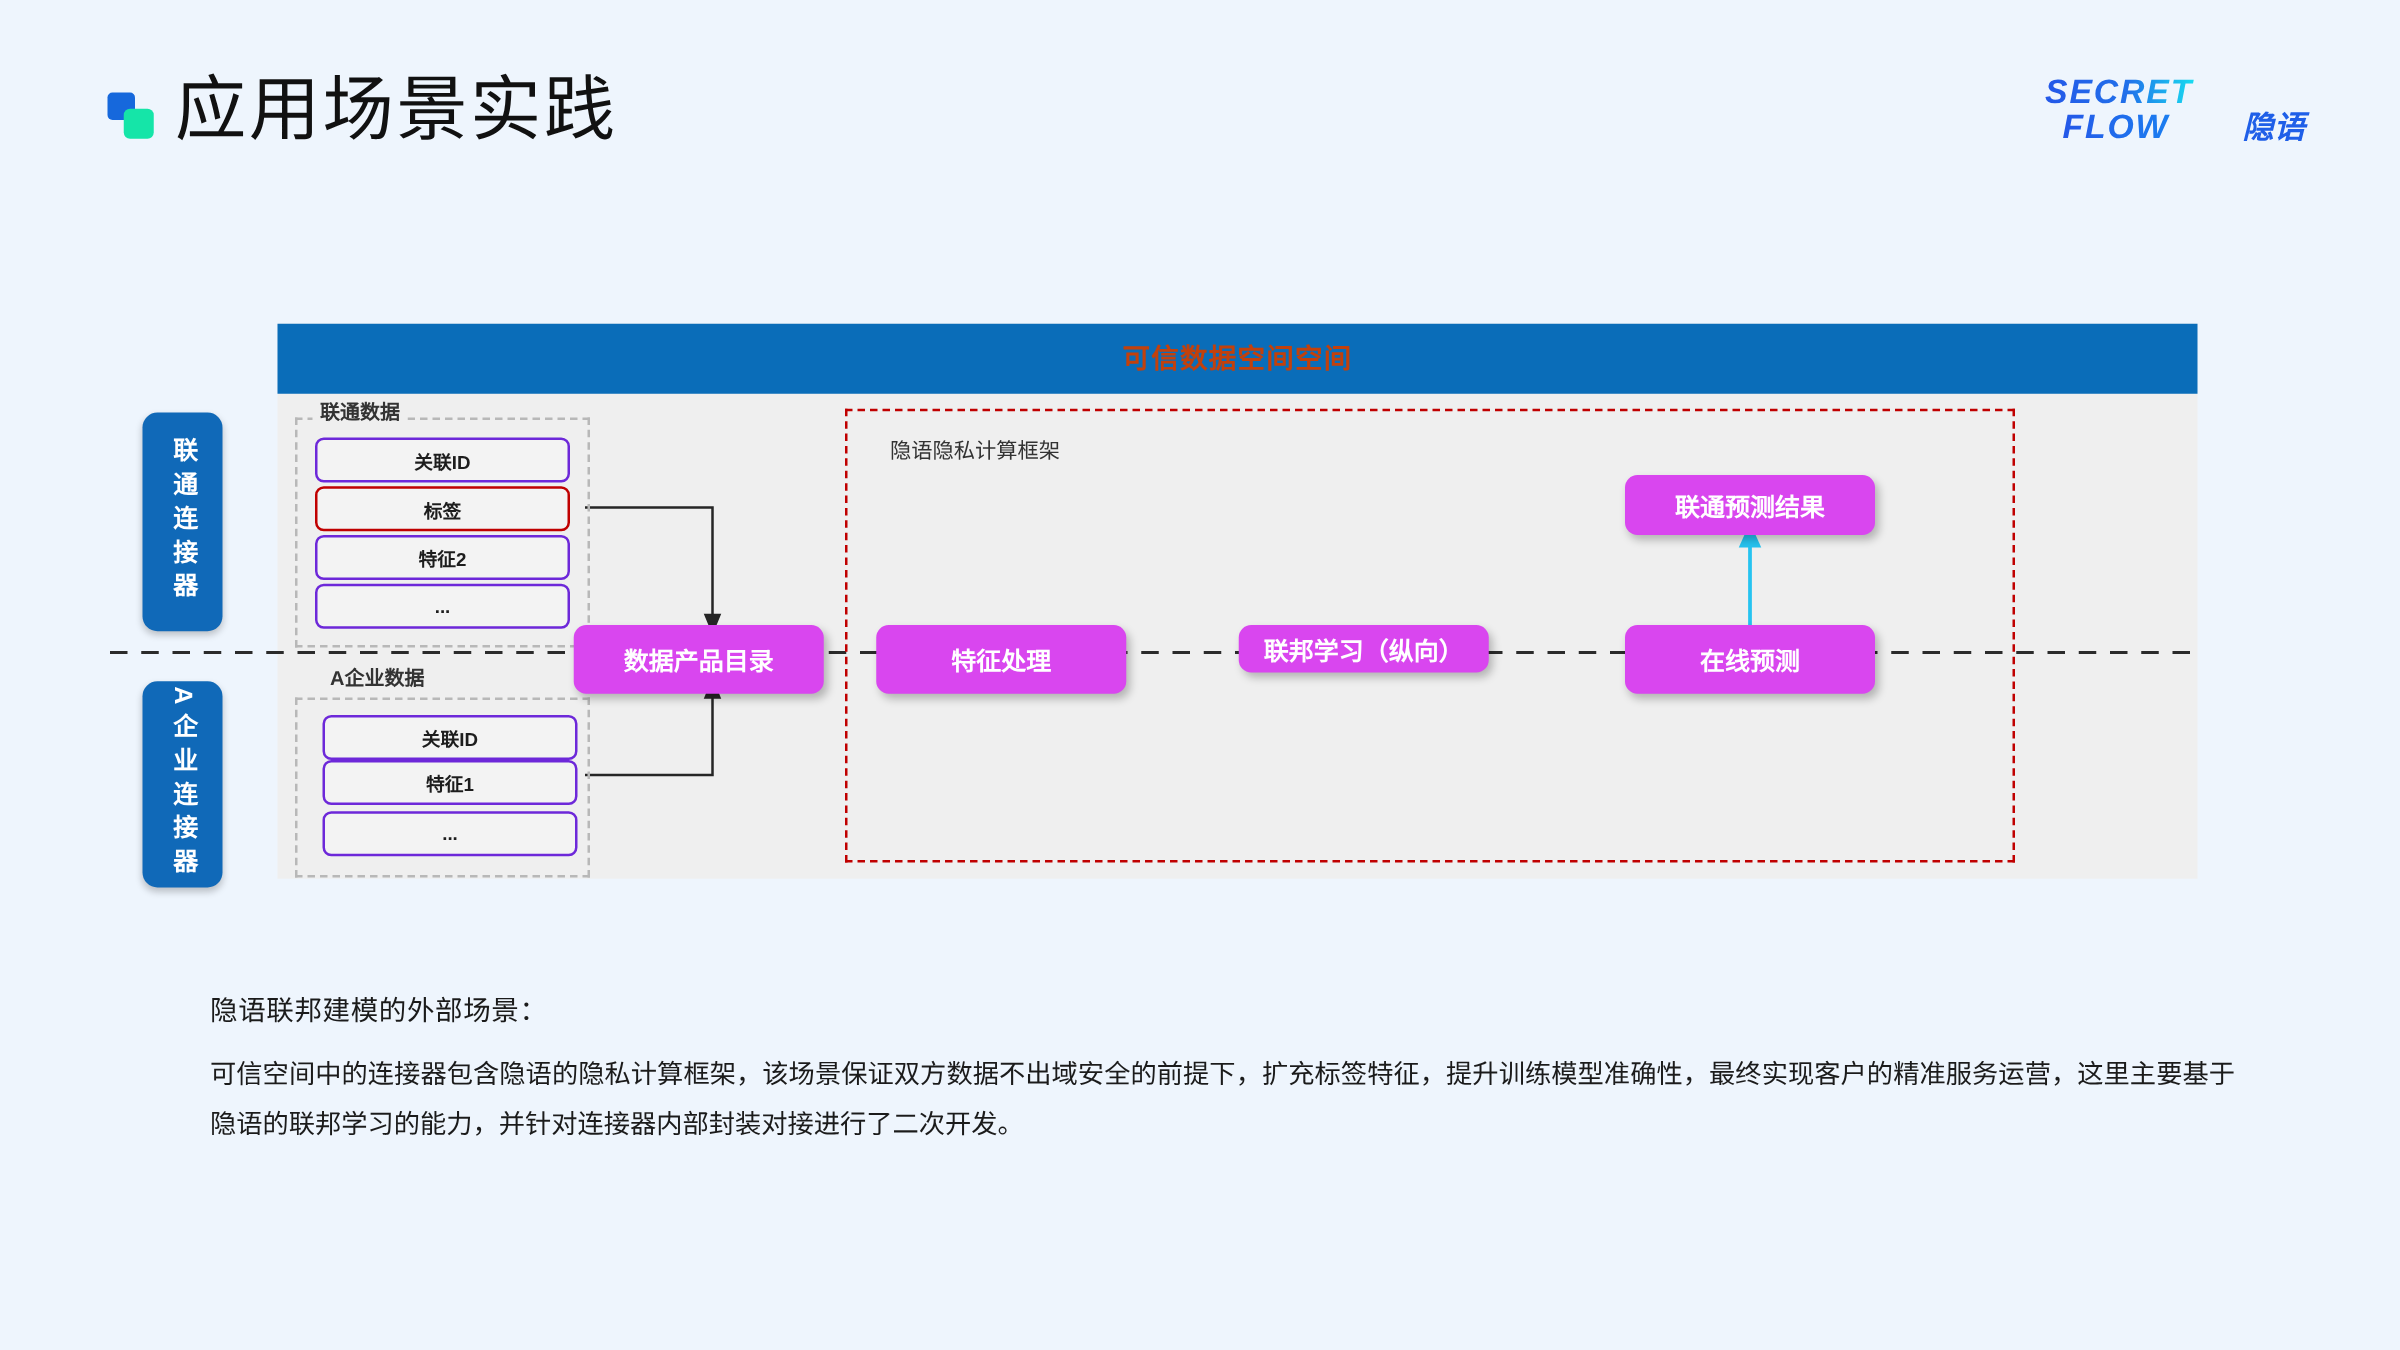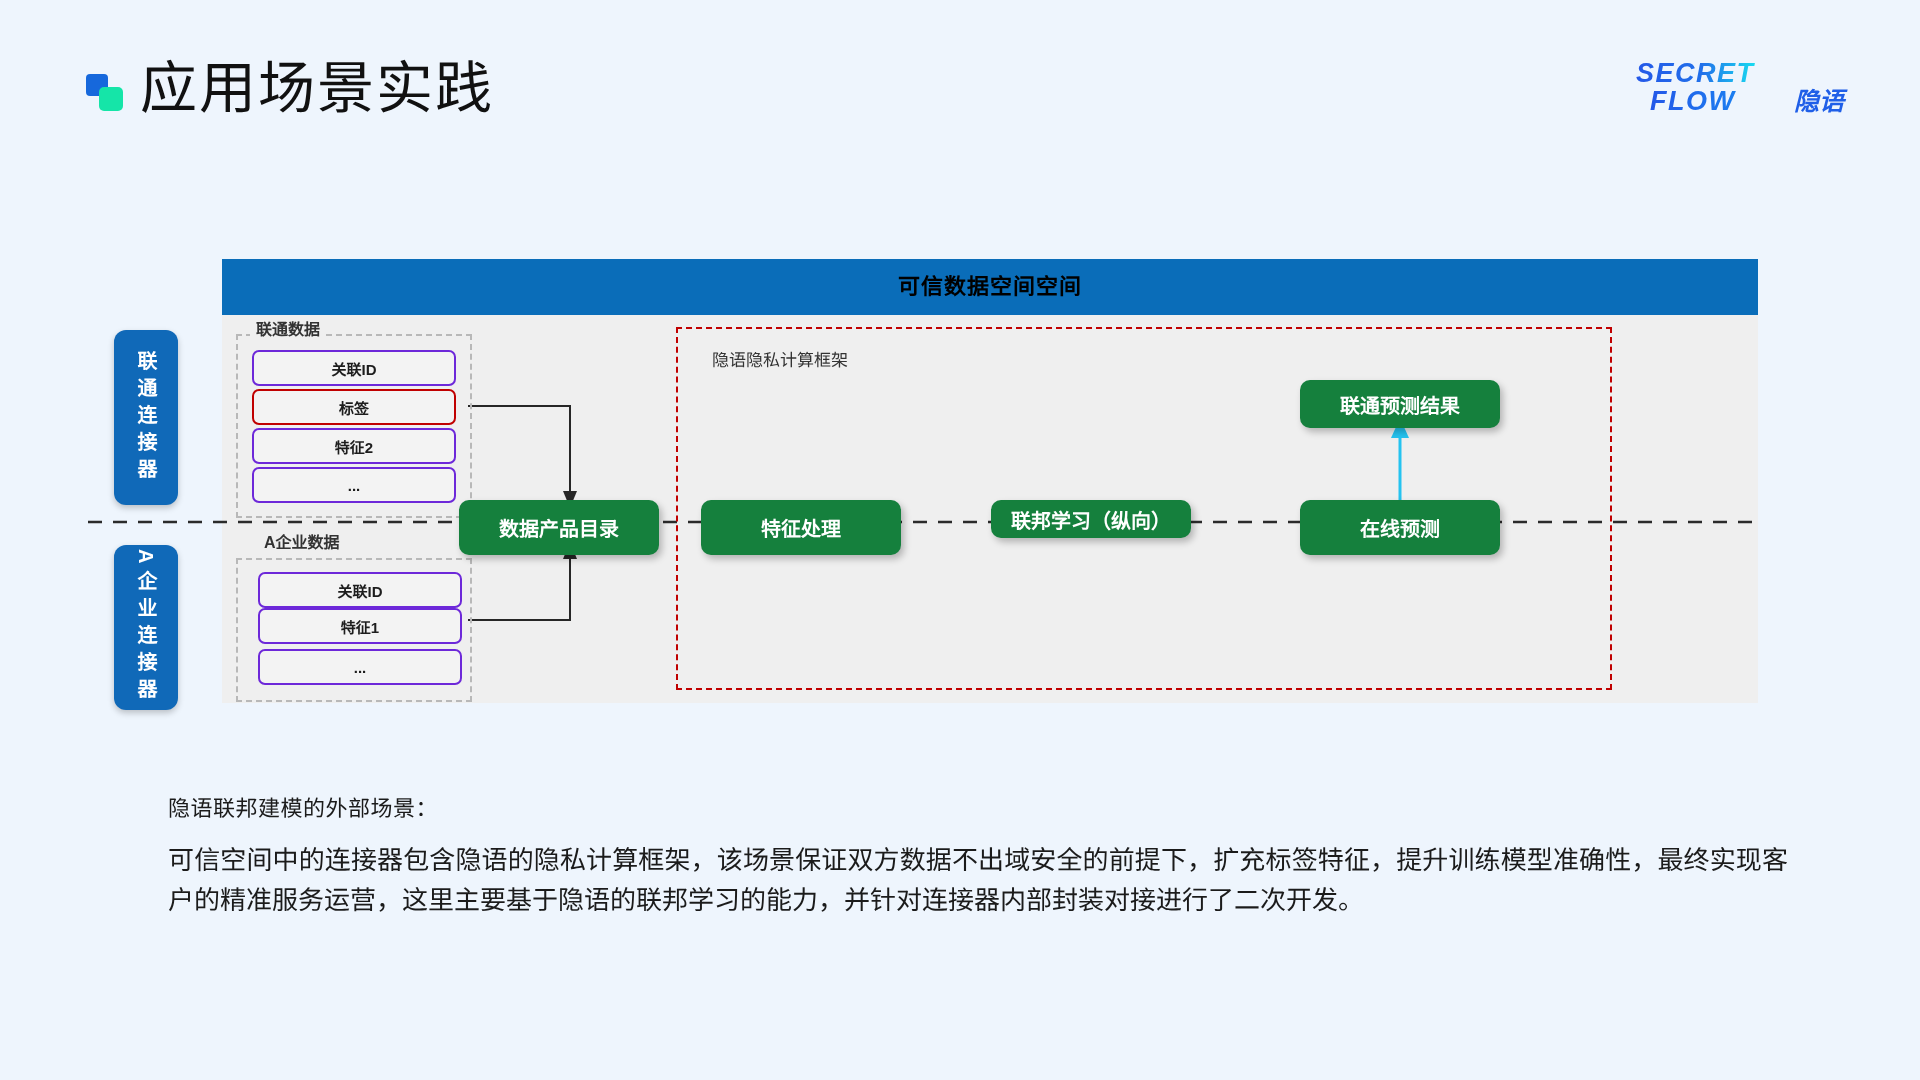--- a/index.html
+++ b/index.html
@@ -50,21 +50,21 @@
   .panel{
     position:absolute;left:222px;top:259px;width:1536px;height:444px;
     background:#efefef;
   }
   .panel-title-bar{
     position:absolute;left:222px;top:259px;width:1536px;height:56px;
     background:#0a6db9;
   }
   .panel-title{
     position:absolute;left:222px;top:259px;width:1536px;height:56px;
-    line-height:56px;text-align:center;color:#000000;
+    line-height:56px;text-align:center;color:#c2410c;
     font-size:22px;font-weight:bold;letter-spacing:1px;
   }
 
   
   .connector{
     position:absolute;width:64px;
     background:#1069b8;border-radius:12px;
     box-shadow:0 3px 6px rgba(0,0,0,.22);
     color:#fff;font-weight:bold;font-size:20px;
     display:flex;align-items:center;justify-content:center;
@@ -95,21 +95,21 @@
     border:2px solid #6d28d9;border-radius:7px;
     background:#f3f3f3;
     font-size:15px;font-weight:bold;color:#1d1d1d;
     display:flex;align-items:center;justify-content:center;
   }
   .field-box.alert{border-color:#c00000;}
 
   
   .node{
     position:absolute;
-    background:#15803d;border-radius:10px;
+    background:#d946ef;border-radius:10px;
     box-shadow:3px 4px 7px rgba(0,0,0,.25);
     color:#fff;font-weight:bold;font-size:20px;
     display:flex;align-items:center;justify-content:center;
     text-align:center;
   }
 
   
   .framework-box{
     position:absolute;left:676px;top:327px;width:932px;height:359px;
     border:2px dashed #c00000;
@@ -127,21 +127,21 @@
 
   
   .caption{
     position:absolute;left:168px;top:790px;width:1620px;
   }
   .caption-title{
     font-size:22px;font-weight:normal;color:#1b1b1b;
     margin:0 0 18px 0;letter-spacing:.5px;
   }
   .caption-body{
-    font-size:26px;line-height:40px;color:#1b1b1b;
+    font-size:21px;line-height:40px;color:#1b1b1b;
     margin:0;text-align:justify;
   }
 </style>
 </head>
 <body>
 
 <div class="slide-header">
 
   <div class="logo-mark">
     <span class="sq-blue"></span>

